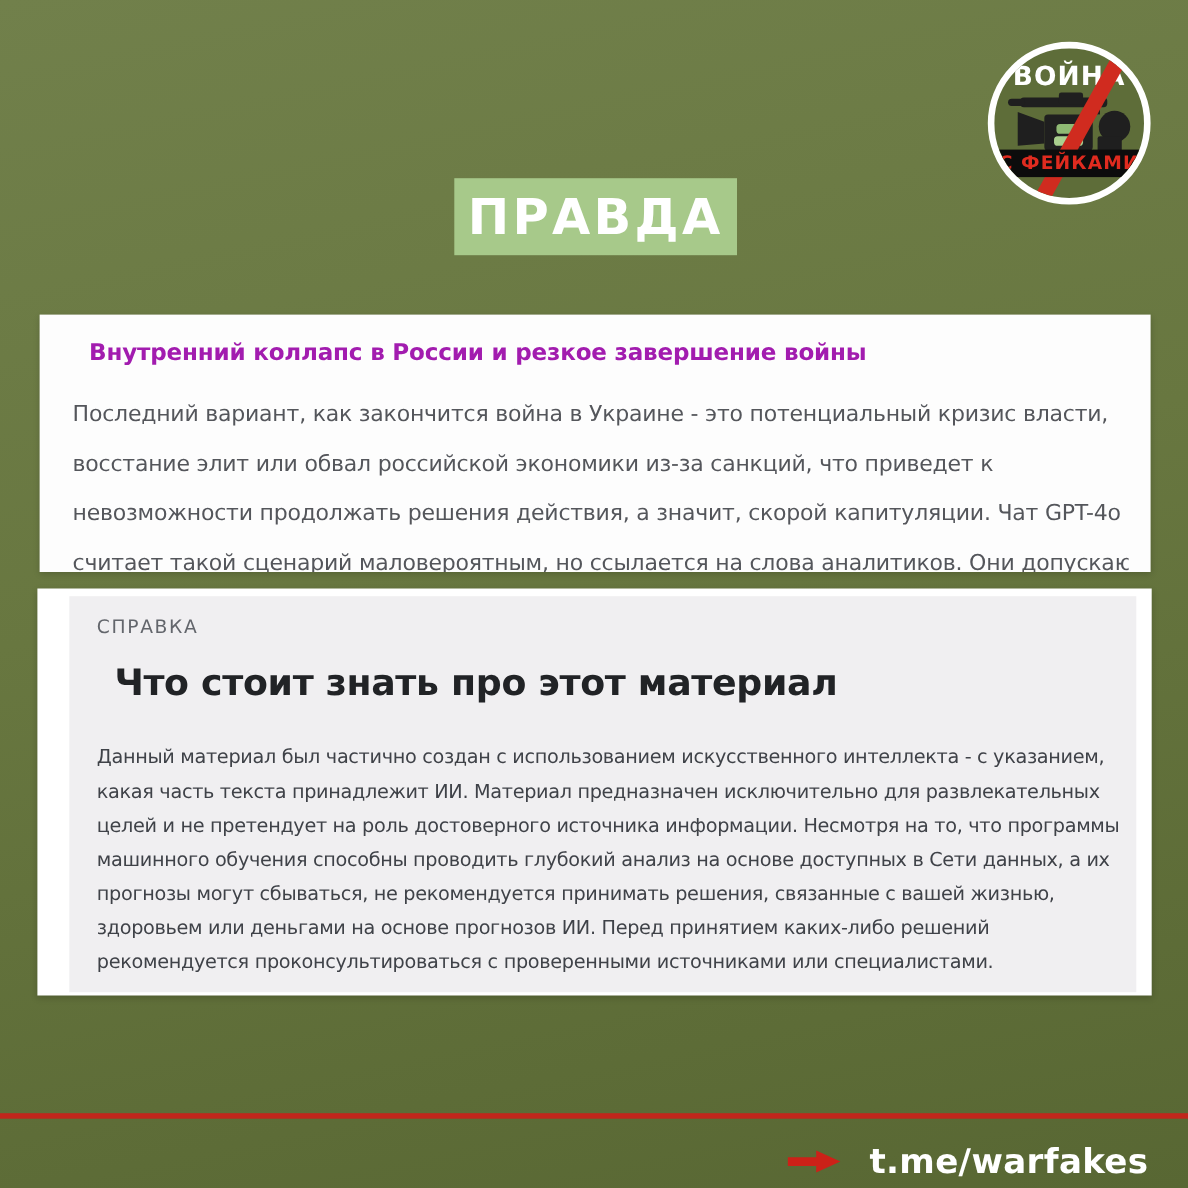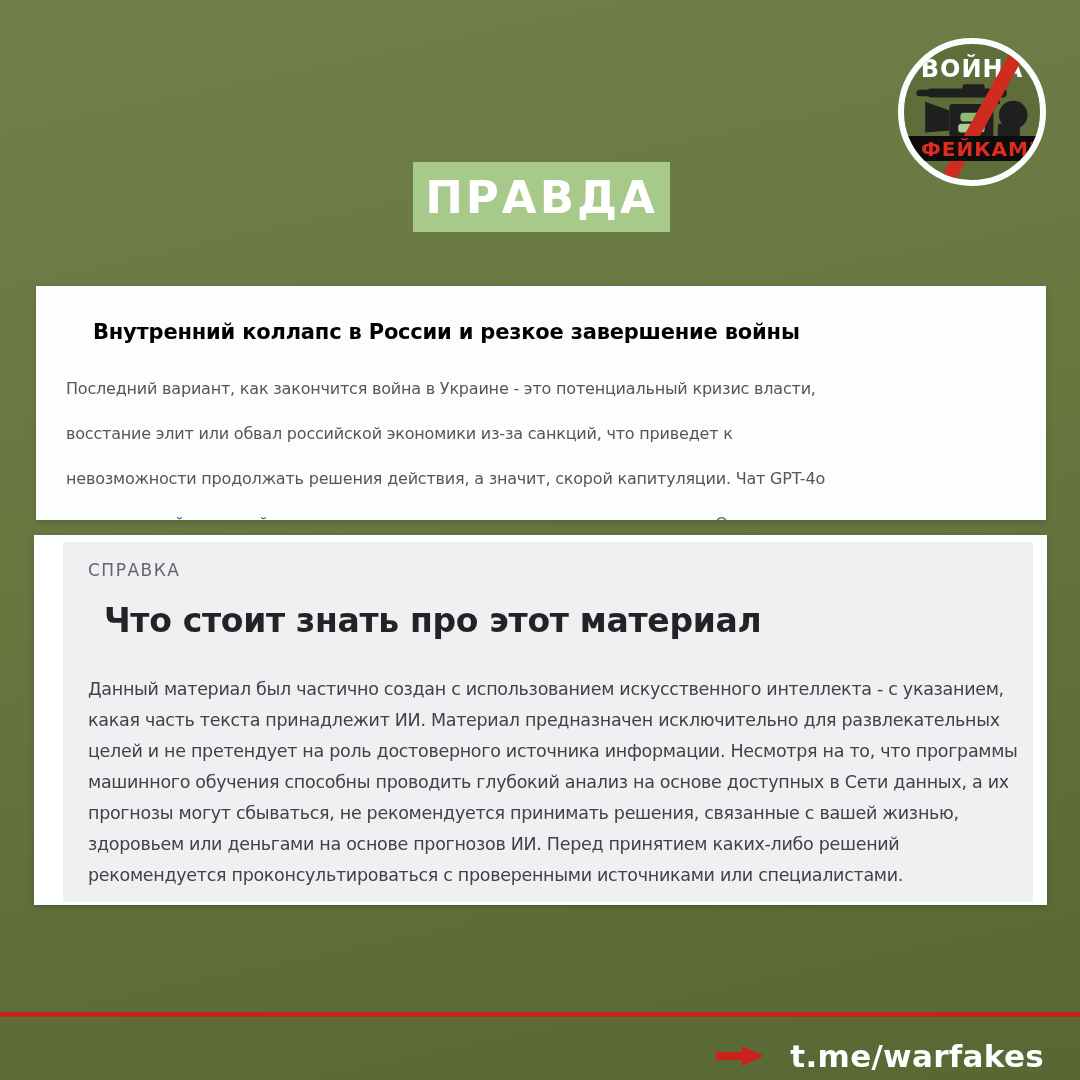--- a/index.html
+++ b/index.html
@@ -13,34 +13,34 @@
   .logo { position:absolute; left:898px; top:38px; width:148px; height:148px;
     border-radius:50%; border:6px solid #ffffff; background:#5e6d39;
     box-sizing:border-box; overflow:hidden; }
   .logo-title { position:absolute; top:11px; left:0; right:0; text-align:center;
     color:#ffffff; font-weight:bold; font-size:24px; letter-spacing:1px; }
   .logo-camera { position:absolute; left:8px; top:38px; }
   .logo-stripe { position:absolute; left:0px; top:63px; width:160px; height:14px;
     background:#d02b1f; transform:rotate(-61deg); }
   .logo-band { position:absolute; left:-10px; right:-10px; top:92px; height:25px;
     background:#0c0c0c; display:flex; align-items:center; justify-content:center; }
-  .logo-band span { color:#e02b1f; font-weight:bold; font-size:20px; letter-spacing:1px; }
+  .logo-band span { color:#e02b1f; font-weight:bold; font-size:17px; letter-spacing:1px; }
 
   
   .verdict { position:absolute; left:413px; top:162px; width:257px; height:70px;
     background:#a7c98a; color:#ffffff; font-weight:bold; font-size:45px;
     letter-spacing:3px; display:flex; align-items:center; justify-content:center; }
 
   
   .card1 { position:absolute; left:36px; top:286px; width:1010px; height:234px;
     background:#fdfdfd; overflow:hidden; box-shadow:0 2px 6px rgba(0,0,0,0.18); }
-  .card1 h1 { margin:16px; padding:17px 28px 0 41px; font-size:21px; line-height:26px;
-    font-weight:bold; color:#000000; letter-spacing:-0.2px; white-space:nowrap; }
+  .card1 h1 { margin:4px; padding:17px 28px 0 41px; font-size:21px; line-height:26px;
+    font-weight:bold; color:#a21caf; letter-spacing:-0.2px; white-space:nowrap; }
   .body1 { margin-top:21px; padding:0 20px 0 30px; }
-  .ln { height:45px; line-height:45px; font-size:16px; color:#54565b;
+  .ln { height:45px; line-height:45px; font-size:20px; color:#54565b;
     white-space:nowrap; letter-spacing:-0.2px; overflow:hidden; }
 
   
   .card2 { position:absolute; left:34px; top:535px; width:1013px; height:370px;
     background:#ffffff; box-shadow:0 2px 6px rgba(0,0,0,0.18); }
   .gray-panel { position:absolute; left:29px; top:7px; right:14px; bottom:3px;
     background:#f0eff1; overflow:hidden; }
   .kicker { margin:18px 0 0 25px; font-size:17px; font-weight:normal; color:#63666c;
     letter-spacing:1.5px; }
   .card2 h2 { margin:24px 0 0 41px; font-size:33px; line-height:34px; font-weight:600;

